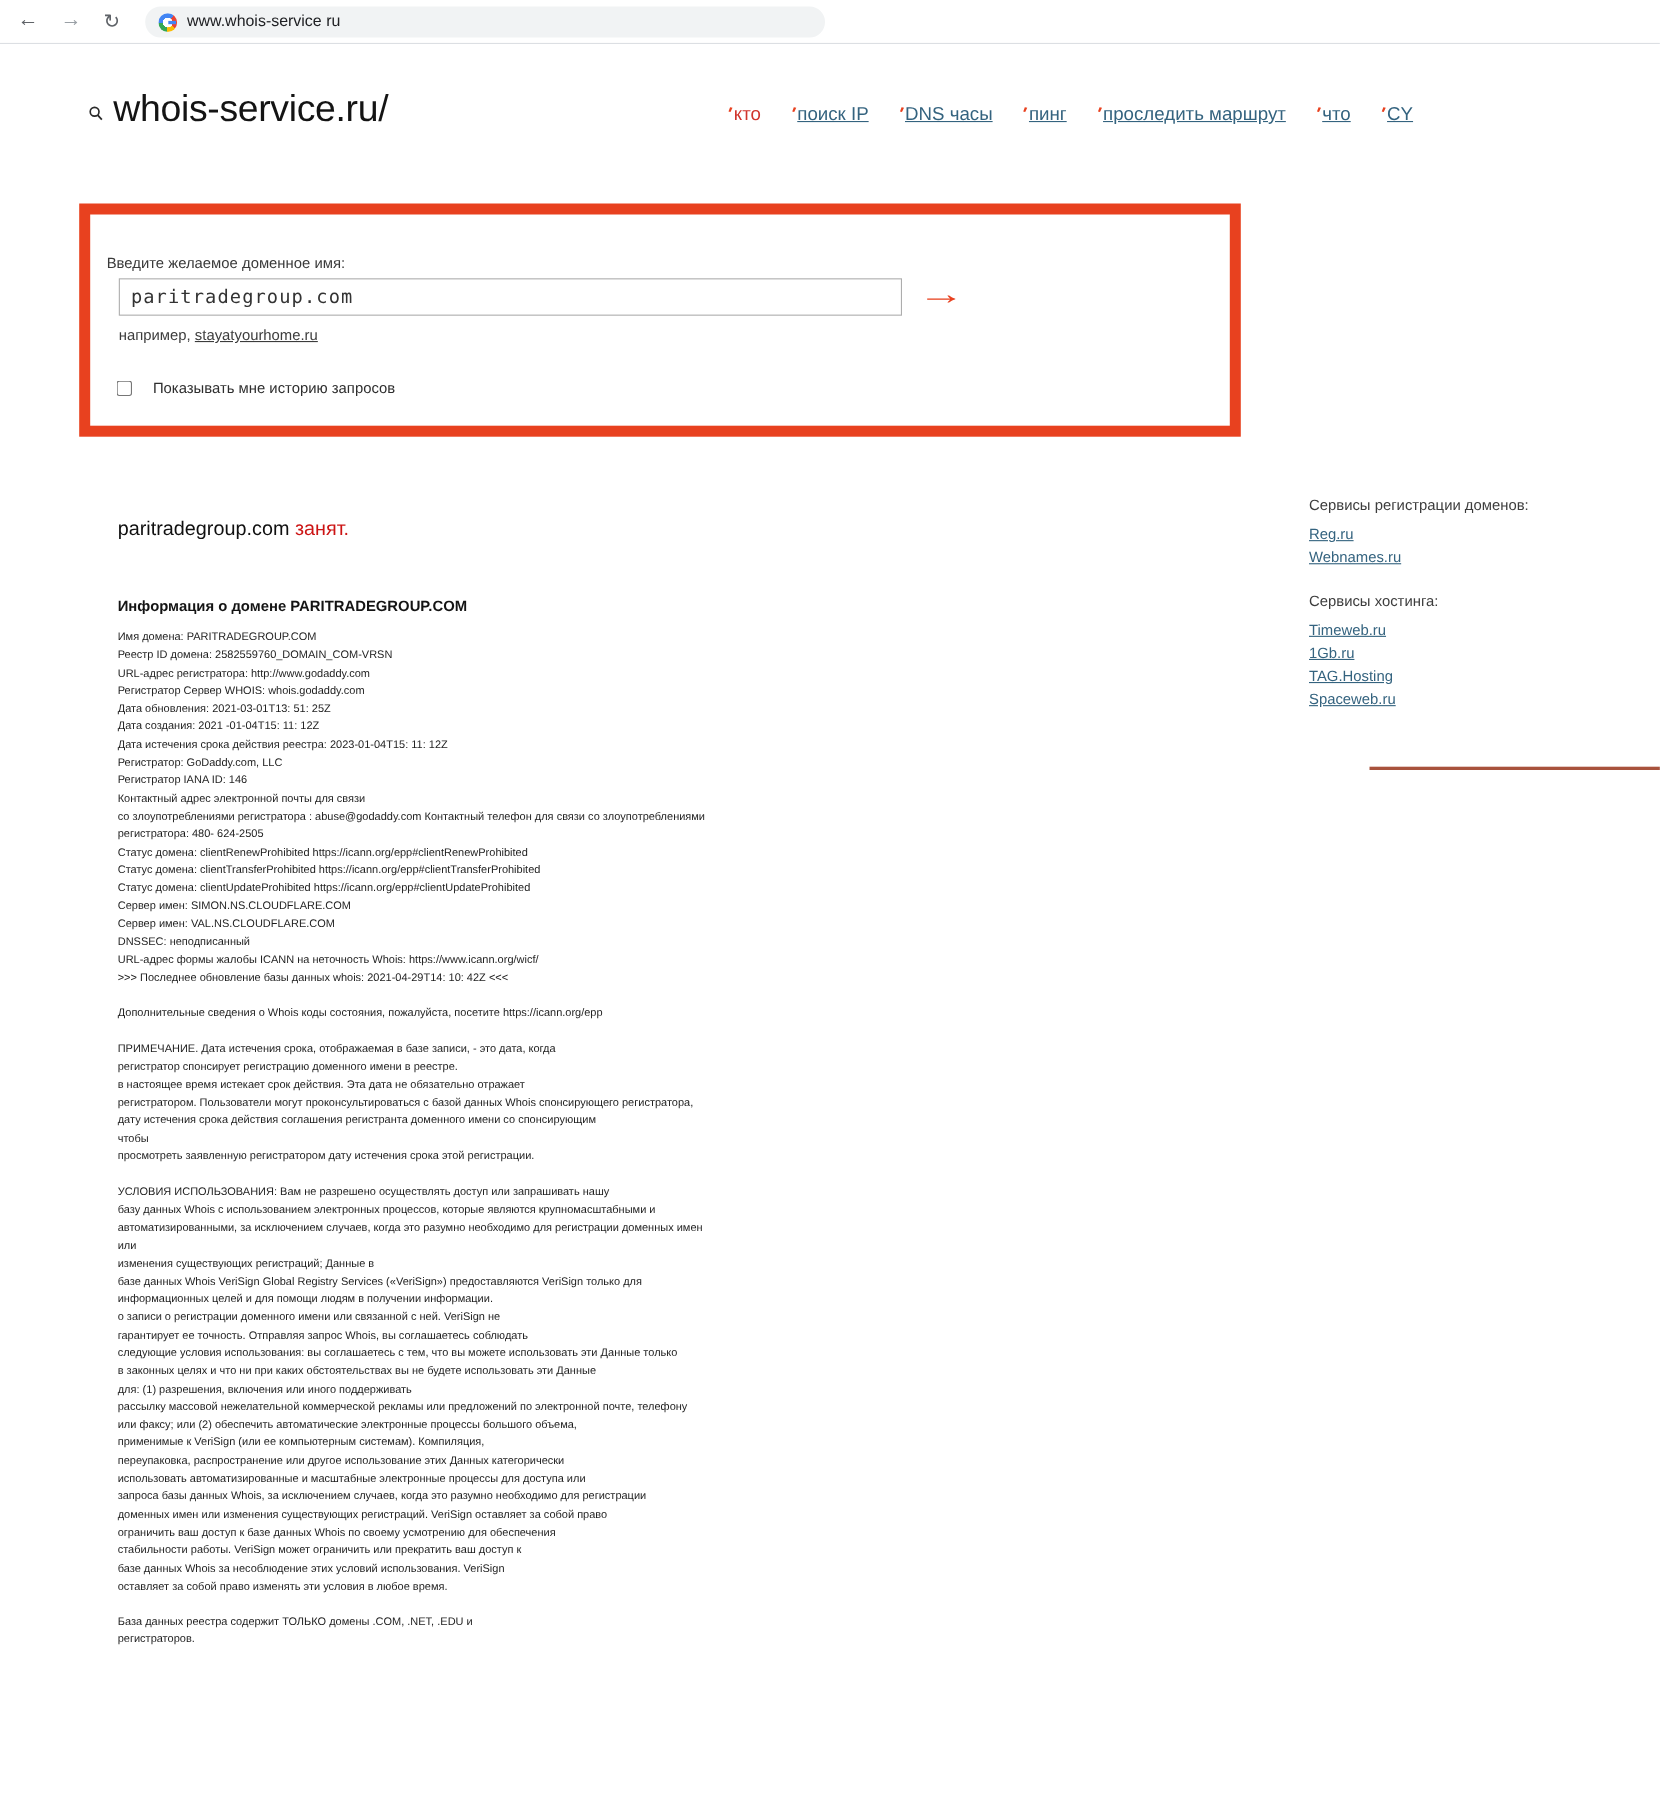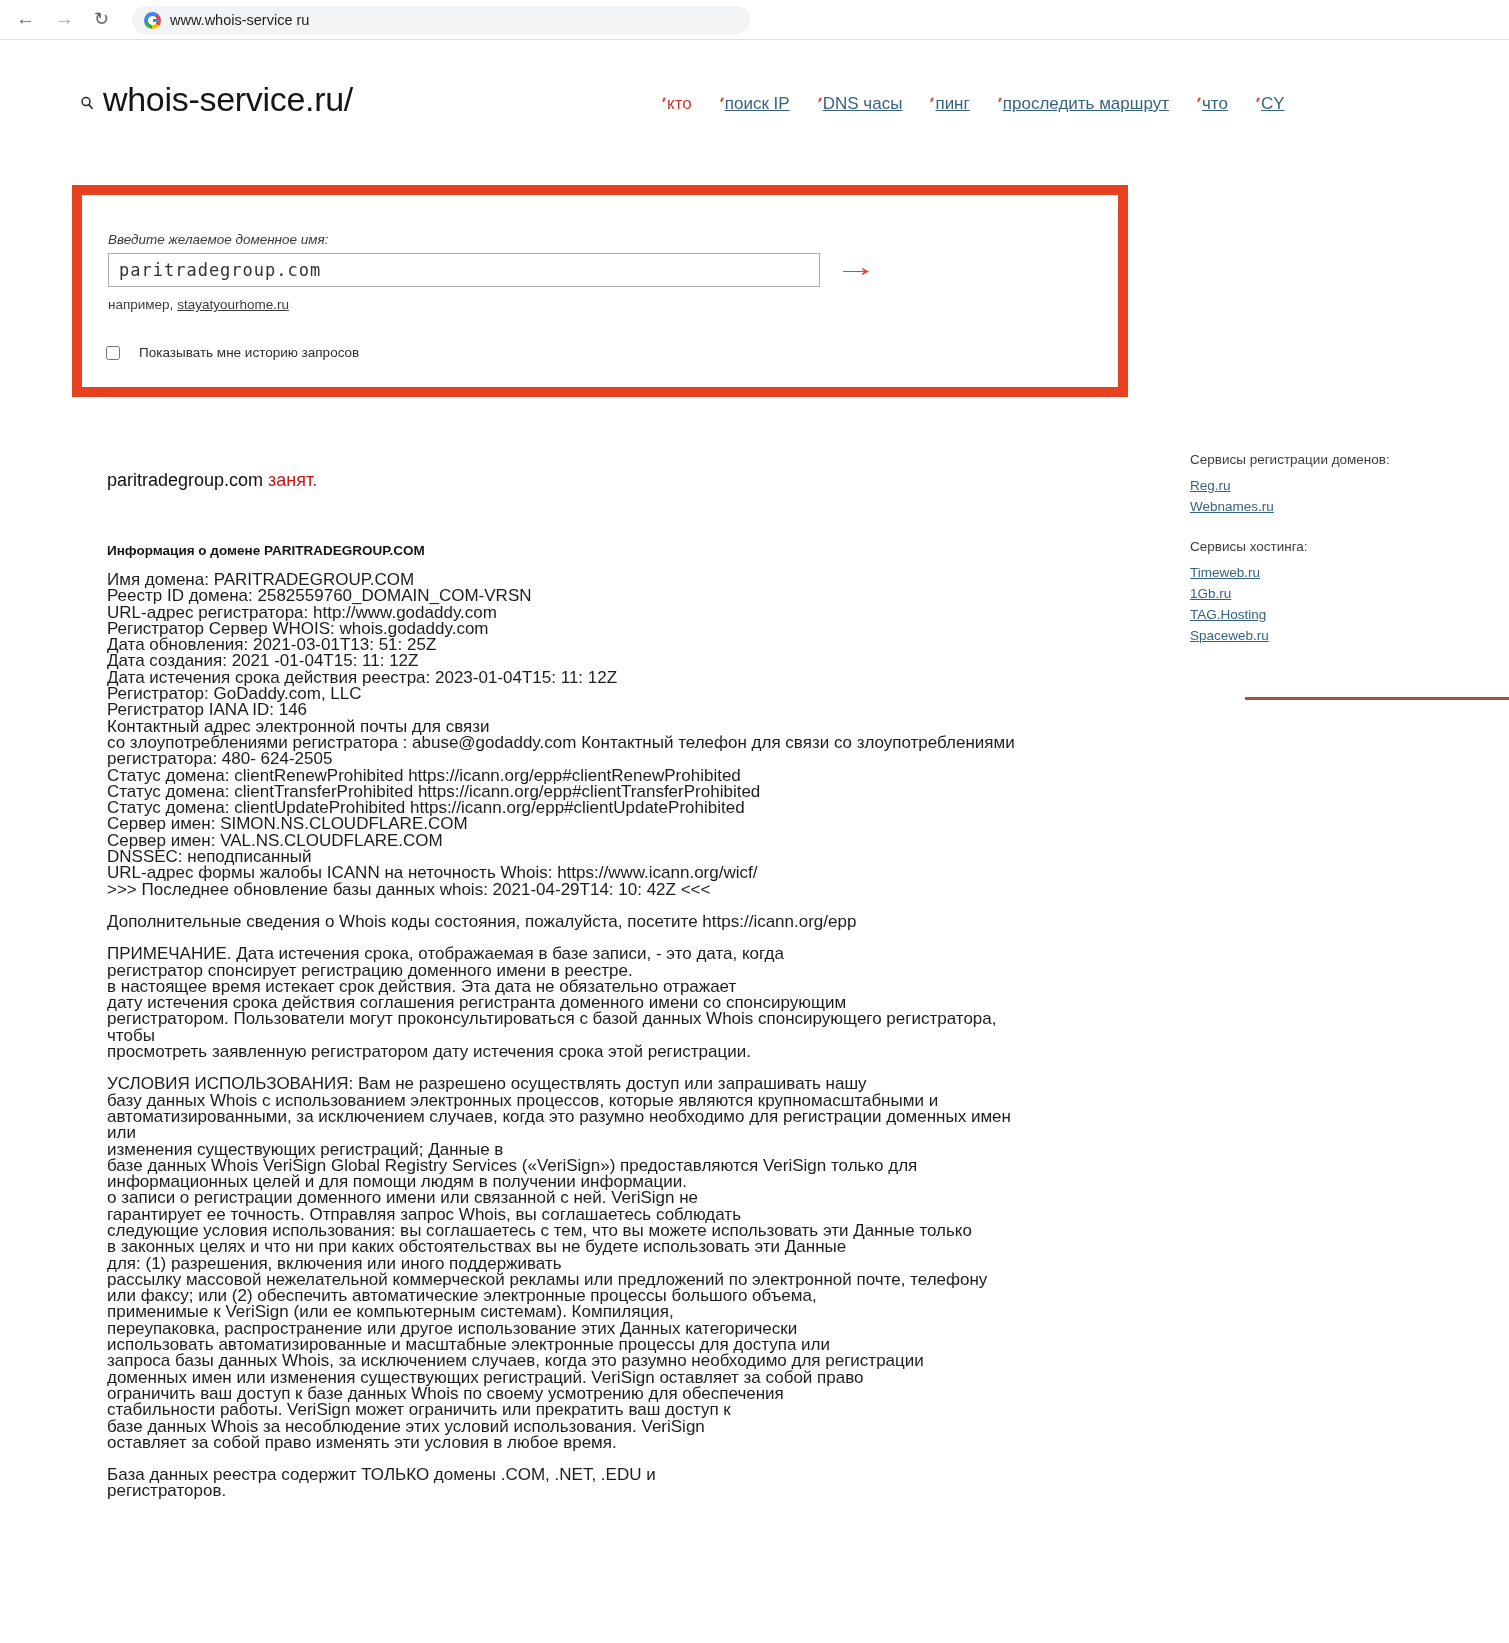--- a/index.html
+++ b/index.html
@@ -35,37 +35,37 @@
   
   .site-logo{left:80px;top:96px;}
   .page-title{left:103px;top:80px;font-size:34px;color:#141414;letter-spacing:-0.3px;}
   .main-nav{left:660px;top:94px;display:flex;gap:26px;white-space:nowrap;}
   .nav-link{font-size:17px;color:var(--link-blue);text-decoration:underline;cursor:pointer;}
   .nav-link.active{color:var(--active-red);text-decoration:none;}
   .tick{color:var(--accent-red);font-style:italic;font-weight:bold;margin-right:3px;text-decoration:none;display:inline-block;transform:rotate(12deg);}
 
   
   .search-panel{left:72px;top:185px;width:1056px;height:212px;border:10px solid var(--accent-red);background:#fff;}
-  .sp-label{position:absolute;left:26px;top:37px;font-size:13.5px;color:#3a3a3a;font-style:italic;}
+  .sp-label{position:absolute;left:15px;top:37px;font-size:13.5px;color:#3a3a3a;}
   .sp-input{position:absolute;left:26px;top:58px;width:712px;height:34px;border:1px solid #adadad;
     font-family:"DejaVu Sans Mono",monospace;font-size:17px;letter-spacing:1px;color:#333;padding:0 10px;background:#fff;}
   .sp-arrow{position:absolute;left:752px;top:57px;font-size:27px;color:var(--accent-red);cursor:pointer;
     transform:scaleX(1.6);transform-origin:left center;font-weight:bold;}
   .sp-example{position:absolute;left:26px;top:102px;font-size:13.5px;color:#3c3c3c;}
   .sp-example a{color:#3c3c3c;text-decoration:underline;cursor:pointer;}
   .sp-check-row{position:absolute;left:24px;top:150px;display:flex;align-items:center;gap:19px;}
   .sp-check-row input{width:14px;height:14px;margin:0;cursor:pointer;}
   .sp-check-row label{font-size:13.5px;color:#2e2e2e;}
 
   
   .result-line{left:107px;top:470px;font-size:18px;color:#101010;}
   .result-line .busy{color:var(--status-red);}
 
   .whois-heading{left:107px;top:543px;font-size:13.5px;font-weight:bold;color:#141414;}
-  .whois-body{left:107px;top:572px;width:860px;font-size:17px;line-height:16.3px;color:#1d1d1d;}
+  .whois-body{left:107px;top:572px;width:860px;font-size:10px;line-height:16.3px;color:#1d1d1d;}
   .whois-body .para{margin:0 0 16px 0;}
   .wline{white-space:nowrap;}
 
   
   .sidebar{left:1190px;top:452px;width:300px;font-size:13.5px;}
   .sgroup{margin-bottom:22px;}
   .stitle{color:#3d3d3d;margin-bottom:8px;}
   .slink{display:block;color:var(--link-blue);text-decoration:underline;cursor:pointer;line-height:21px;}
 
   .red-line{left:1245px;top:697px;width:264px;height:3px;background:var(--line-red);}
@@ -135,22 +135,22 @@
       <div class="wline">URL-адрес формы жалобы ICANN на неточность Whois: https://www.icann.org/wicf/</div>
       <div class="wline">&gt;&gt;&gt; Последнее обновление базы данных whois: 2021-04-29T14: 10: 42Z &lt;&lt;&lt;</div>
     </div>
     <div class="para">
       <div class="wline">Дополнительные сведения о Whois коды состояния, пожалуйста, посетите https://icann.org/epp</div>
     </div>
     <div class="para">
       <div class="wline">ПРИМЕЧАНИЕ. Дата истечения срока, отображаемая в базе записи, - это дата, когда</div>
       <div class="wline">регистратор спонсирует регистрацию доменного имени в реестре.</div>
       <div class="wline">в настоящее время истекает срок действия. Эта дата не обязательно отражает</div>
+      <div class="wline">регистратором. Пользователи могут проконсультироваться с базой данных Whois спонсирующего регистратора,</div>
       <div class="wline">дату истечения срока действия соглашения регистранта доменного имени со спонсирующим</div>
-      <div class="wline">регистратором. Пользователи могут проконсультироваться с базой данных Whois спонсирующего регистратора,</div>
       <div class="wline">чтобы</div>
       <div class="wline">просмотреть заявленную регистратором дату истечения срока этой регистрации.</div>
     </div>
     <div class="para">
       <div class="wline">УСЛОВИЯ ИСПОЛЬЗОВАНИЯ: Вам не разрешено осуществлять доступ или запрашивать нашу</div>
       <div class="wline">базу данных Whois с использованием электронных процессов, которые являются крупномасштабными и</div>
       <div class="wline">автоматизированными, за исключением случаев, когда это разумно необходимо для регистрации доменных имен</div>
       <div class="wline">или</div>
       <div class="wline">изменения существующих регистраций; Данные в</div>
       <div class="wline">базе данных Whois VeriSign Global Registry Services («VeriSign») предоставляются VeriSign только для</div>

